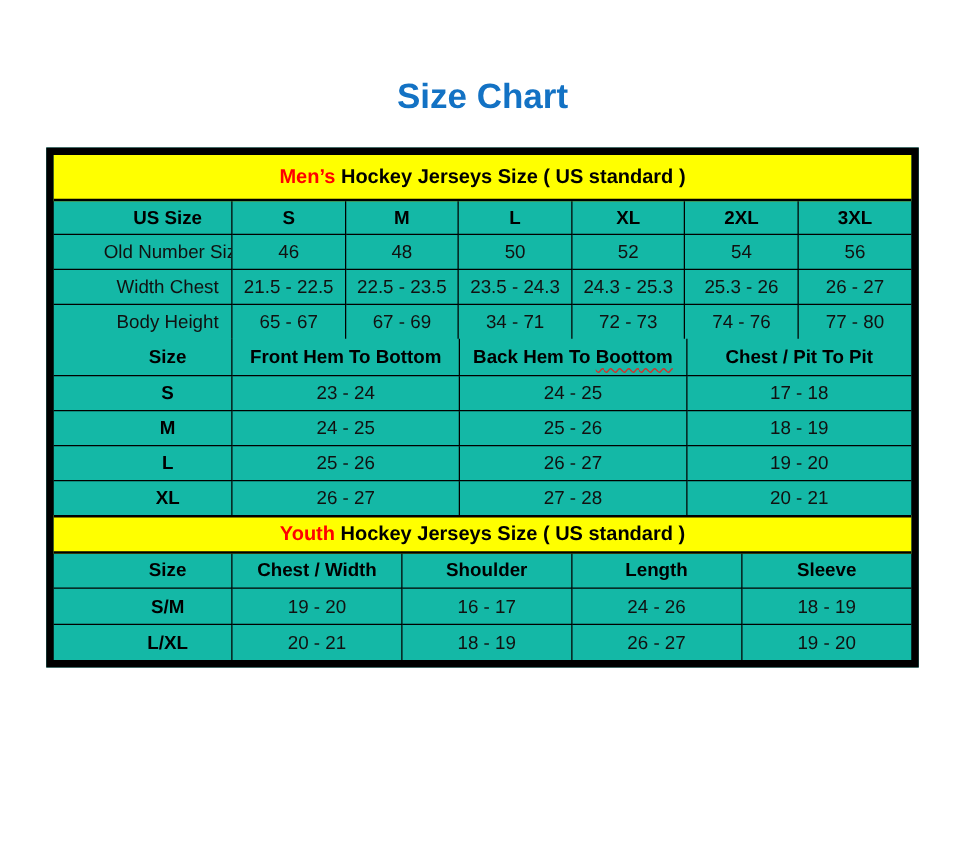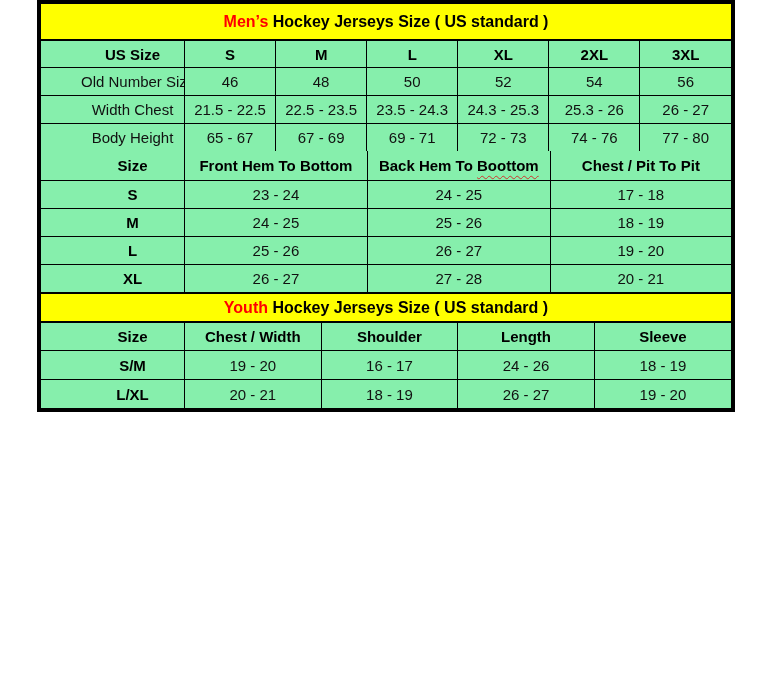--- a/index.html
+++ b/index.html
@@ -11,21 +11,21 @@
   }
   .sheet { width: 698px; margin-left: 37px; }
   .page-title {
     margin: 58px 0 22px 0;
     text-align: center;
     color: #1372c4;
     font-size: 28px;
     line-height: 38px;
     font-weight: bold;
   }
-  .chart { border: 4px solid #000000; background: #86efac; }
+  .chart { border: 6px solid #000000; background: #14b8a6; }
   .band {
     background: #ffff00;
     text-align: center;
     font-weight: bold;
     font-size: 16px;
     color: #000;
     border-bottom: 2px solid #000;
   }
   .band-mens   { height: 35px; line-height: 35px; }
   .band-womens { height: 36px; line-height: 36px; border-top: 2px solid #000; }
@@ -64,20 +64,21 @@
     text-decoration-color: #d0342c;
     text-decoration-thickness: 1px;
     text-underline-offset: 4px;
   }
 </style>
 </head>
 <body>
 
 <div class="sheet">
 
+  <h1 class="page-title">Size Chart</h1>
 
   <div class="chart">
 
     <div class="band band-mens"><span class="hl">Men’s</span><span> Hockey Jerseys Size ( US standard )</span></div>
 
     <table class="mens">
       <colgroup>
         <col style="width:20.8%">
           <col style="width:13.2%">
           <col style="width:13.2%">
@@ -111,21 +112,21 @@
         <td>22.5 - 23.5</td>
         <td>23.5 - 24.3</td>
         <td>24.3 - 25.3</td>
         <td>25.3 - 26</td>
         <td>26 - 27</td>
       </tr>
       <tr>
         <td class="row-label">Body Height</td>
         <td>65 - 67</td>
         <td>67 - 69</td>
-        <td>69 - 71</td>
+        <td>34 - 71</td>
         <td>72 - 73</td>
         <td>74 - 76</td>
         <td>77 - 80</td>
       </tr>
     </tbody>
       </table>
 
 
     <table class="womens">
       <colgroup>

